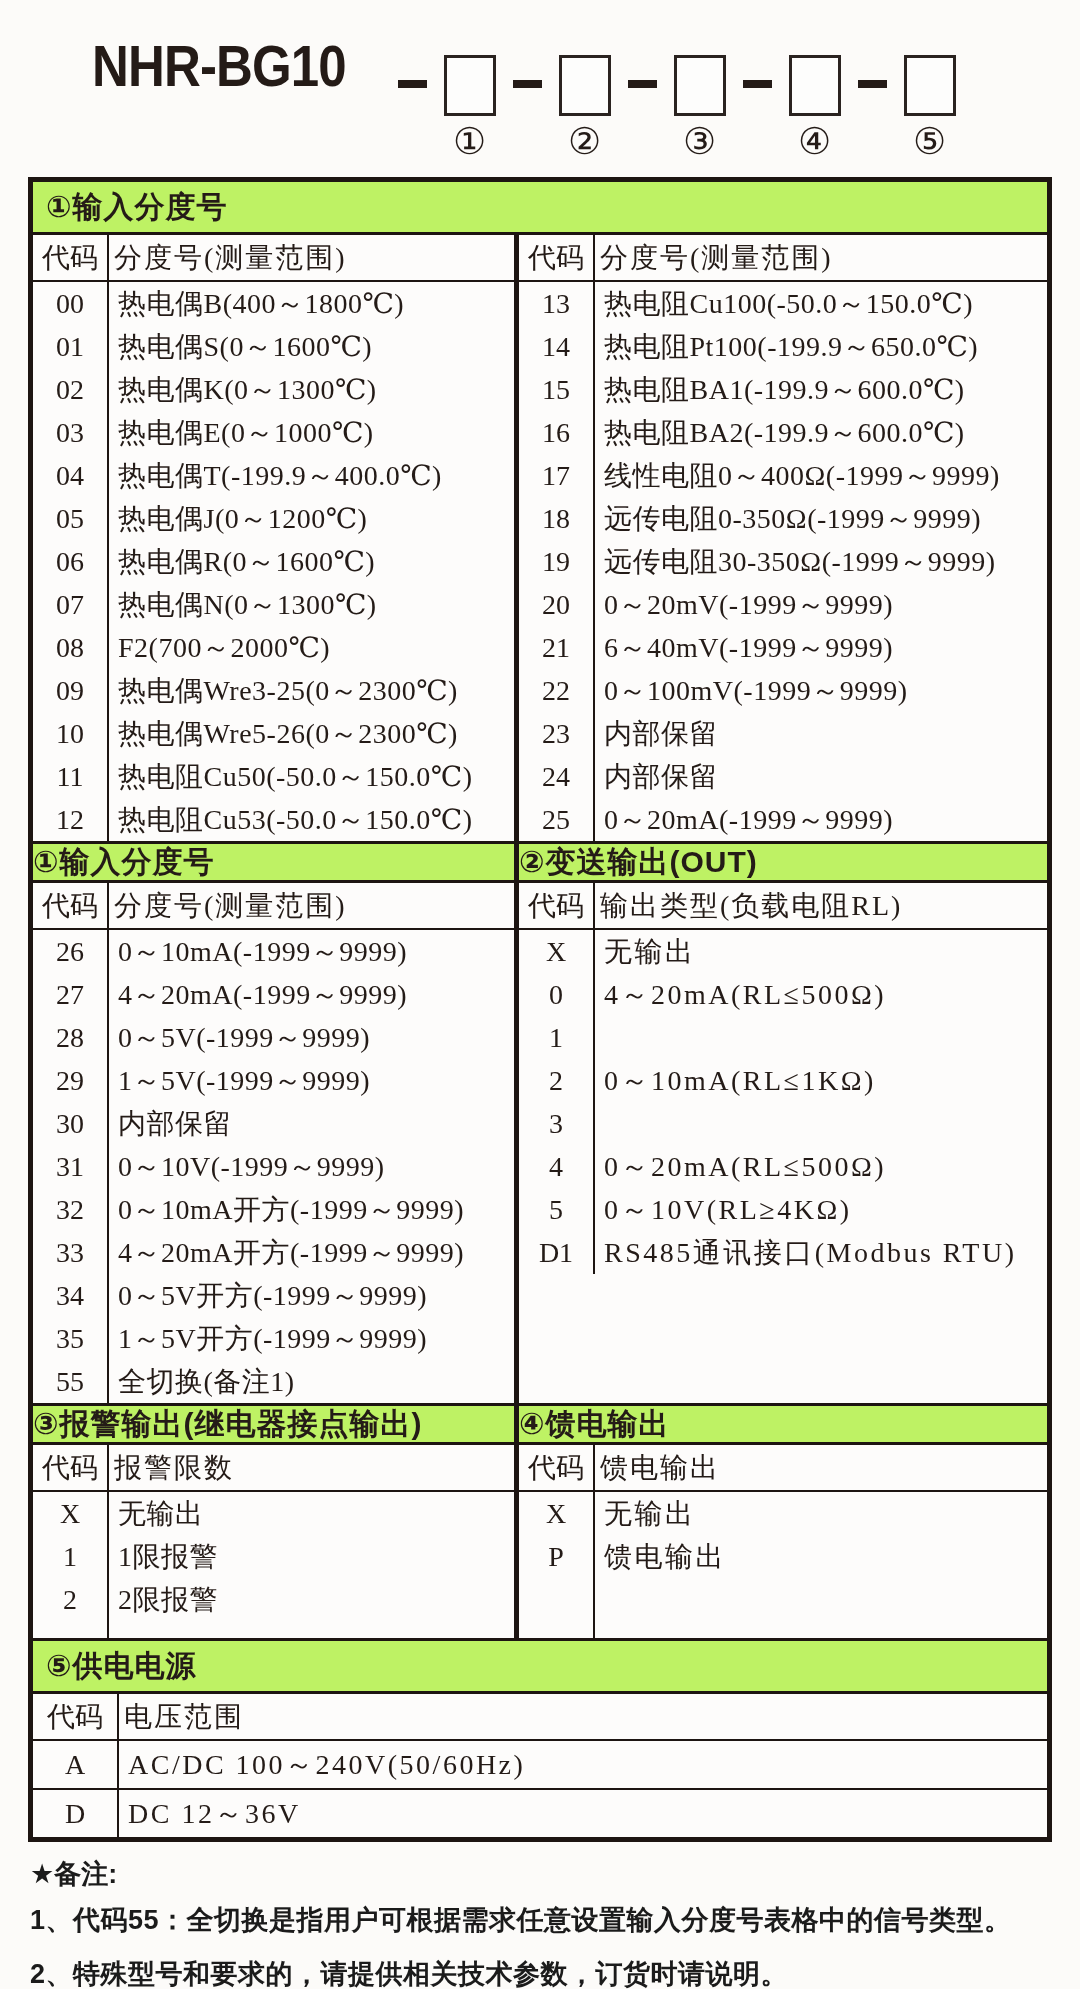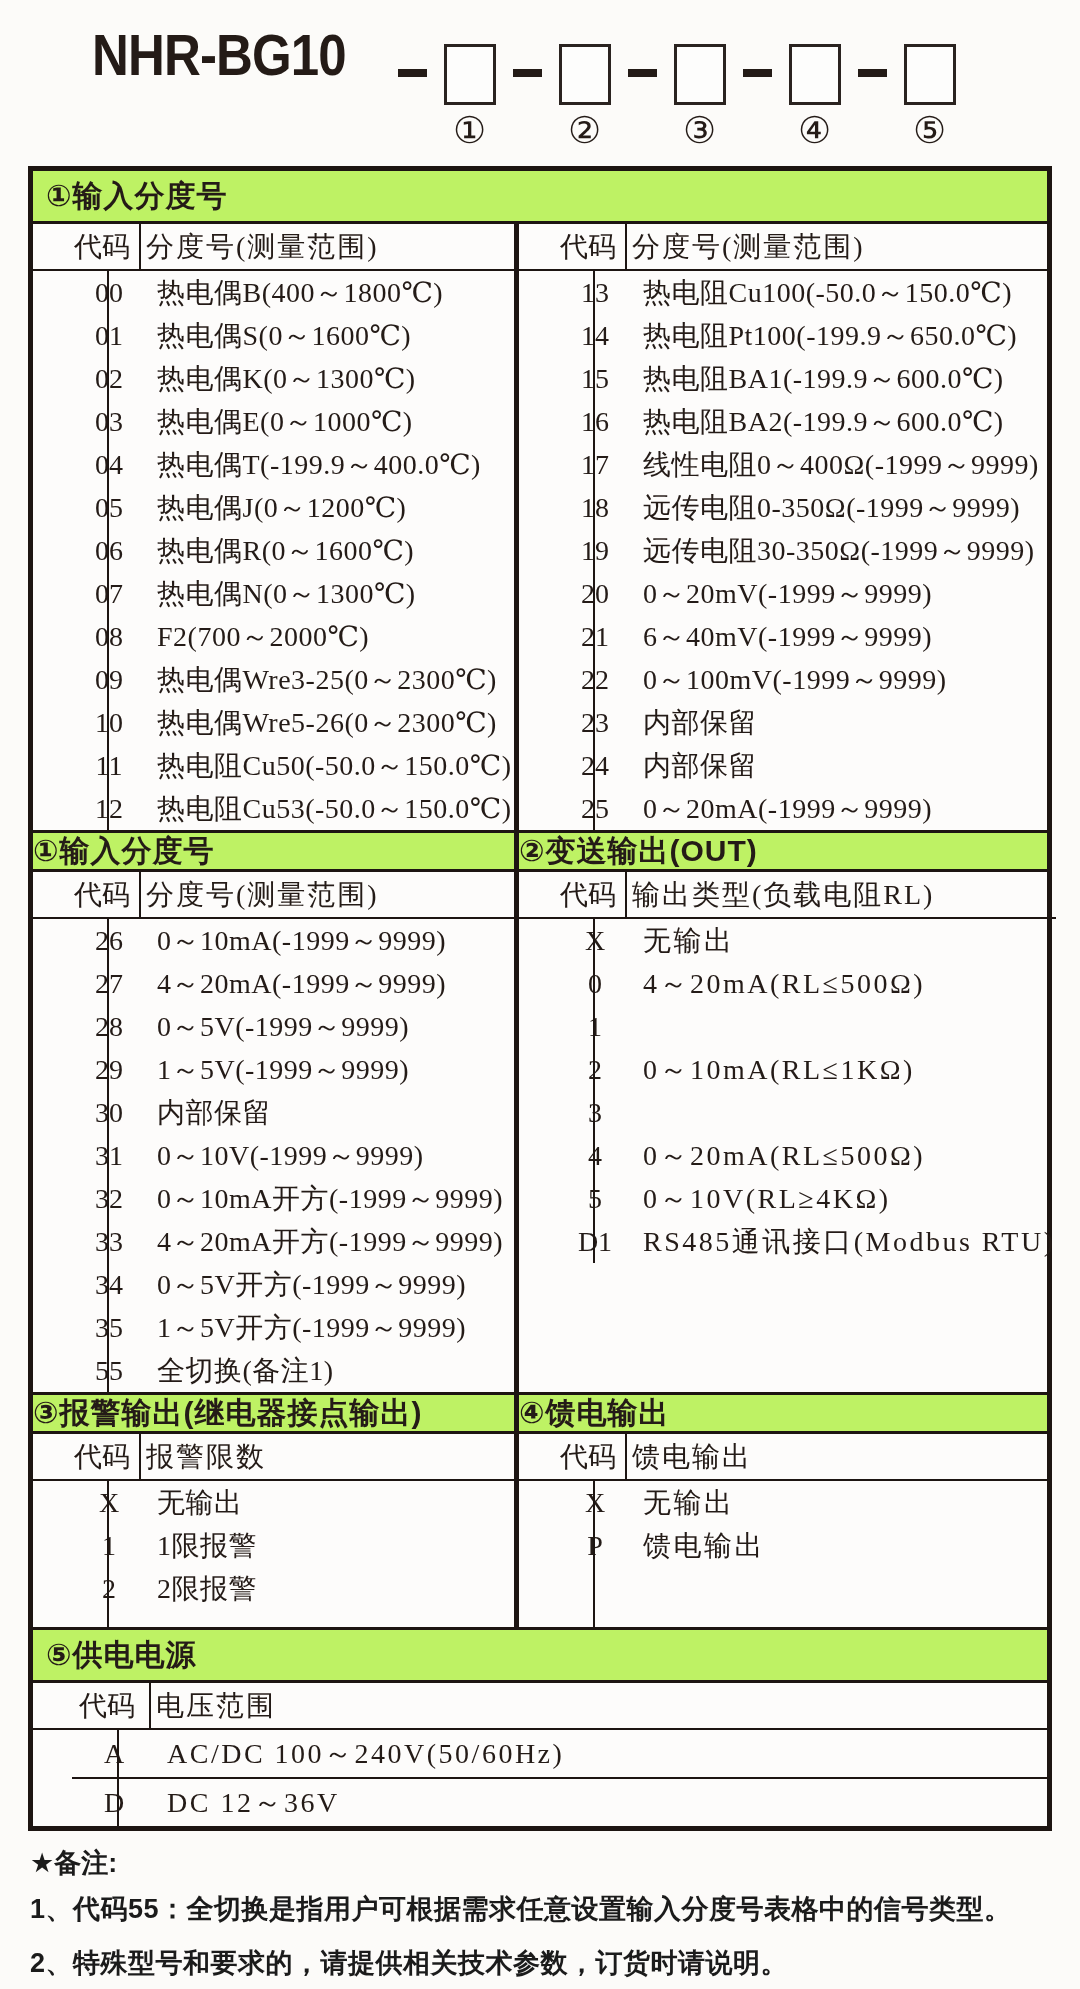--- a/index.html
+++ b/index.html
@@ -5,21 +5,21 @@
   html,body{margin:0;padding:0;}
   body{
     width:1080px;height:1989px;overflow:hidden;
     background:#fcfbf9;color:#241b17;
     font-family:"Liberation Serif","DejaVu Serif",serif;
     position:relative;
   }
   
   .selector{
     display:flex;align-items:flex-start;
-    padding:18px 0 0 92px;column-gap:17px;height:122px;
+    padding:29px 0 0 92px;column-gap:17px;height:122px;
   }
   .selector .prefix{
     font-family:"Liberation Sans","DejaVu Sans",sans-serif;
     font-weight:bold;font-size:58px;line-height:1;margin-top:8px;
     letter-spacing:-1px;transform:scaleX(.88);transform-origin:left center;
     white-space:nowrap;
   }
   .dash{width:29px;height:8px;background:#241b17;margin-top:51px;flex:none;}
   .slot{display:flex;flex-direction:column;align-items:center;flex:none;}
   .slot .box{width:46px;height:55px;border:3px solid #2a2320;background:#fdfdfc;margin-top:26px;}
@@ -36,23 +36,23 @@
     border-bottom:3px solid #1d1512;
   }
   .band-top{border-top:3px solid #1d1512;}
   .dual{display:flex;align-items:stretch;}
   .half{box-sizing:border-box;}
   .half.left{width:486px;border-right:5px solid #1d1512;flex:none;}
   .half.right{flex:1;}
   .dual.bands .half{padding:0;}
   .dual.bands .band{border-bottom:3px solid #1d1512;height:100%;box-sizing:border-box;}
   .colhead{display:flex;align-items:center;height:45px;border-bottom:2px solid #1d1512;font-size:28px;}
-  .colhead .code-cell{width:74px;flex:none;text-align:center;border-right:2px solid #1d1512;height:100%;display:flex;align-items:center;justify-content:center;margin-left:32px;}
+  .colhead .code-cell{width:74px;flex:none;text-align:center;border-right:2px solid #1d1512;height:100%;display:flex;align-items:center;justify-content:center;}
   .colhead .val-cell{flex:1;padding-left:5px;letter-spacing:2px;white-space:nowrap;}
-  .rows{position:relative;padding-left:39px;}
+  .rows{position:relative;}
   .rows::before{content:"";position:absolute;left:74px;top:0;bottom:0;width:2px;background:#1d1512;}
   .row{display:flex;align-items:center;height:43px;font-size:28px;}
   .row .code-cell{width:74px;flex:none;text-align:center;}
   .row .val-cell{flex:1;padding-left:11px;letter-spacing:.5px;white-space:nowrap;}
   .rows.spread .val-cell{letter-spacing:2.5px;}
   .rows.pad-tall{min-height:146px;}
   
   .colhead.wide .code-cell,.rows.wide .row .code-cell{width:84px;}
   .rows.wide::before{left:84px;}
   .rows.wide .row{height:47px;}

